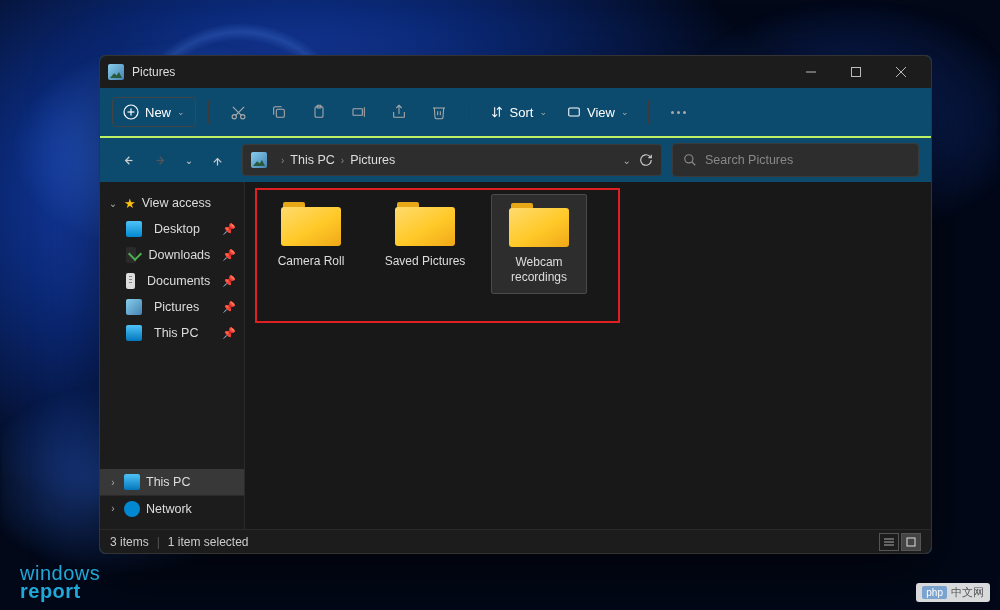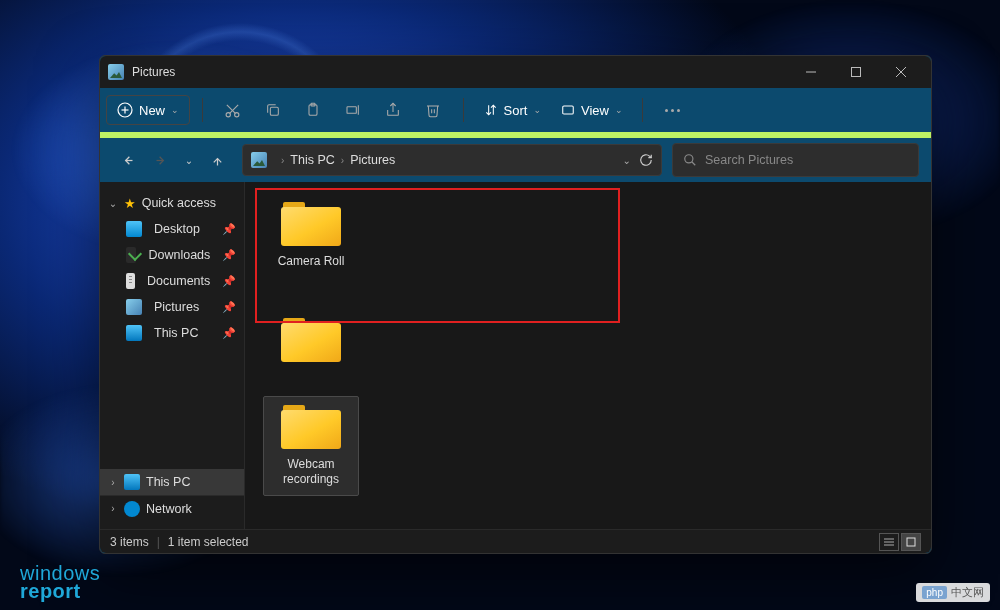--- a/index.html
+++ b/index.html
@@ -22,21 +22,21 @@
 
 
 .titlebar { height: 32px; display: flex; align-items: center; padding: 0 8px; background: #1c1c1c; border-radius: 6px 6px 0 0; }
 .titlebar .app-icon { width: 16px; height: 16px; background: linear-gradient(135deg, #87ceeb, #4682b4); border-radius: 2px; margin-right: 8px; position:relative; }
 .titlebar .app-icon::after{content:"";position:absolute;left:2px;bottom:2px;width:12px;height:6px;background:#2a5a3a;clip-path:polygon(0 100%,35% 20%,55% 60%,75% 0,100% 100%);}
 .titlebar .title { font-size: 12px; color: #ddd; flex: 1; }
 .win-controls { display: flex; }
 .win-btn { width: 45px; height: 32px; display: flex; align-items: center; justify-content: center; color: #bbb; }
 
 
-.toolbar { height: 50px; display: flex; align-items: center; padding: 0 6px; gap: 4px; border-bottom: 6px solid #bef264; }
+.toolbar { height: 50px; display: flex; align-items: center; padding: 0 12px; gap: 4px; border-bottom: 2px solid #bef264; }
 .new-btn { display: flex; align-items: center; gap: 6px; padding: 6px 10px; border: 1px solid #444; border-radius: 4px; font-size: 13px; color: #fff; }
 .new-btn .plus-icon svg { display:block; }
 .tool-sep { width: 1px; height: 24px; background: #3a3a3a; margin: 0 8px; }
 .tool-icon { width: 36px; height: 36px; display: flex; align-items: center; justify-content: center; color: #aaa; border-radius: 4px; }
 .tool-text-btn { display: flex; align-items: center; gap: 6px; padding: 6px 8px; font-size: 13px; color: #fff; border-radius: 4px; }
 .dots { display:flex; gap:3px; padding:0 10px;}
 .dots span{width:3px;height:3px;background:#aaa;border-radius:50%;}
 
 
 .navbar { height: 44px; display: flex; align-items: center; padding: 0 12px; gap: 4px; }
@@ -70,21 +70,21 @@
 .icon-documents::after{content:"";position:absolute;left:3px;top:3px;right:3px;height:1px;background:#888;box-shadow:0 3px 0 #888,0 6px 0 #888;}
 .icon-pictures { background: linear-gradient(135deg, #87ceeb, #4682b4); }
 .icon-thispc { background: linear-gradient(#4fc3f7,#0277bd); border-radius:2px; }
 .icon-network { background: #0288d1; border-radius:50%; }
 .side-spacer{flex:1;}
 .side-bottom{border-top:1px solid #2a2a2a;}
 
 
 .content { flex: 1; background: #181818; position: relative; overflow: hidden; }
 .highlight-box { position: absolute; left: 10px; top: 6px; width: 365px; height: 135px; border: 2px solid #e02020; pointer-events: none; z-index:5;}
-.items { display: flex; padding: 12px 18px; gap: 18px; flex-direction: column; }
+.items { display: flex; padding: 12px 18px; gap: 18px; }
 .item { width: 96px; text-align: center; font-size: 12px; color: #ddd; padding: 6px 2px 8px; border-radius: 2px; }
 .item.selected { background: #2d2d2d; border:1px solid #4a4a4a; }
 .folder-icon { width: 60px; height: 46px; margin: 0 auto 8px; position: relative; }
 .folder-icon::before { content:""; position:absolute; left:2px; top:2px; width:22px; height:8px; background:#e6a817; border-radius:2px 2px 0 0; }
 .folder-icon::after { content:""; position:absolute; left:0; top:7px; right:0; bottom:0; background: linear-gradient(150deg, #ffdb6e 0%, #ffc928 55%, #f0a818 100%); border-radius:3px; }
 .item-label { line-height: 1.25; min-height: 30px; display:flex; align-items:flex-start; justify-content:center;}
 
 
 .statusbar { height: 24px; border-top: 1px solid #2a2a2a; display: flex; align-items: center; padding: 0 10px; font-size: 12px; color: #ccc; background: #1c1c1c; border-radius: 0 0 6px 6px;}
 .status-sep { margin: 0 8px; color: #555; }
@@ -250,21 +250,21 @@
         </svg>
       <input type="text" placeholder="Search Pictures" style="">
     </div>
   </div>
 
   <div class="body">
     <div class="sidebar">
       <div class="side-row header">
         <span class="chev">⌄</span>
         <span class="star">★</span>
-        <span>Quick access</span>
+        <span>View access</span>
       </div>
       <div class="side-row child">
         <span class="side-icon icon-desktop"></span>
         <span>Desktop</span>
         <span class="pin">📌</span>
       </div>
       <div class="side-row child">
         <span class="side-icon icon-downloads"></span>
         <span>Downloads</span>
         <span class="pin">📌</span>
@@ -299,20 +299,21 @@
 
     <div class="content">
       <div class="highlight-box"></div>
       <div class="items">
         <div class="item">
           <div class="folder-icon"></div>
           <div class="item-label">Camera Roll</div>
         </div>
         <div class="item">
           <div class="folder-icon"></div>
+          <div class="item-label">Saved Pictures</div>
         </div>
         <div class="item selected">
           <div class="folder-icon"></div>
           <div class="item-label">Webcam recordings</div>
         </div>
       </div>
     </div>
   </div>
 
   <div class="statusbar">

